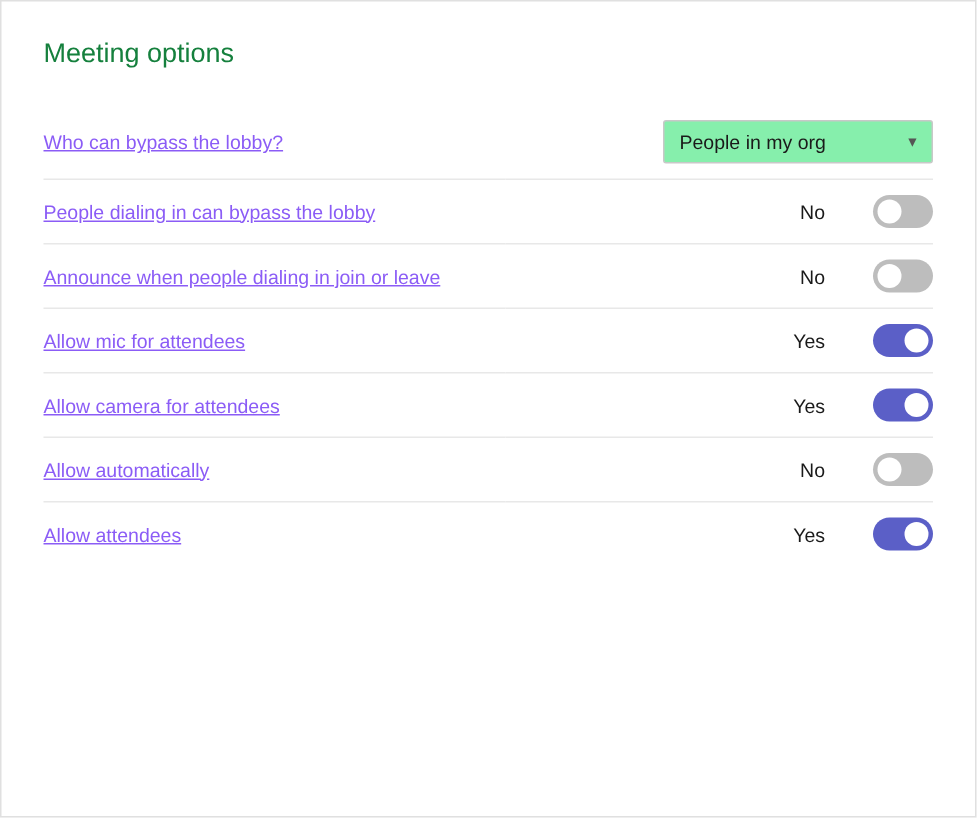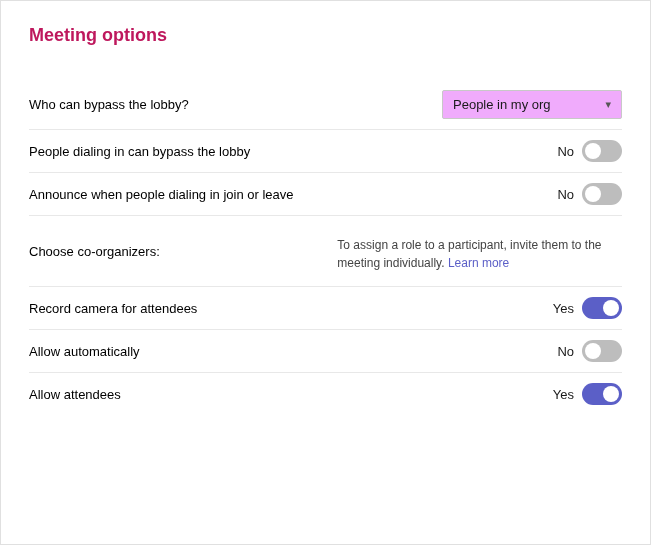--- a/index.html
+++ b/index.html
@@ -14,73 +14,75 @@
     .container {
       background: #ffffff;
       width: 651px;
       min-height: 545px;
       padding: 24px 28px 24px 28px;
       border: 1px solid #e0e0e0;
       position: relative;
     }
     .page-title {
       font-size: 18px;
-      font-weight: 700;
-      color: #be185d;
-      margin-bottom: 34px;
+      font-weight: 400;
+      color: #15803d;
+      margin-bottom: 24px;
     }
     .options-table {
       width: 100%;
       border-collapse: collapse;
     }
     .options-table tr {
       border-bottom: 1px solid #e8e8e8;
     }
     .options-table tr:last-child {
       border-bottom: none;
     }
     .label-cell {
       font-size: 13px;
-      color: #000000;
+      color: #8b5cf6;
       padding: 12px 0;
       width: 52%;
       vertical-align: middle;
       font-weight: 400;
+      text-decoration: underline;
     }
     .control-cell {
       padding: 10px 0;
       text-align: right;
       vertical-align: middle;
     }
     .dropdown {
       display: inline-flex;
       align-items: center;
       justify-content: space-between;
       border: 1px solid #c8c8c8;
-      background: #f0abfc;
+      background: #86efac;
       padding: 6px 10px;
       font-size: 13px;
       color: #1a1a1a;
       cursor: pointer;
       min-width: 180px;
       border-radius: 2px;
     }
     .dropdown-chevron {
       margin-left: 10px;
       font-size: 11px;
       color: #555;
     }
     .toggle-label {
       font-size: 13px;
       color: #1a1a1a;
       margin-right: 8px;
     }
     .toggle-wrap {
       display: inline-flex;
       align-items: center;
+      gap: 24px;
     }
     .toggle {
       position: relative;
       width: 40px;
       height: 22px;
       border-radius: 11px;
       cursor: pointer;
       display: inline-block;
     }
     .toggle.on {
@@ -146,27 +148,30 @@
         <tr>
           <td class="label-cell">Announce when people dialing in join or leave</td>
           <td class="control-cell"><span class="toggle-wrap">
               <span class="toggle-label">No</span>
               <div class="toggle off">
                 <div class="toggle-thumb"></div>
               </div>
             </span></td>
         </tr>
         <tr>
-          <td class="label-cell">Choose co-organizers:</td>
-          <td class="control-cell">
-            <div class="info-text">To assign a role to a participant, invite them to the meeting individually. <a href="#">Learn more</a></div>
-          </td>
+          <td class="label-cell">Allow mic for attendees</td>
+          <td class="control-cell"><span class="toggle-wrap">
+              <span class="toggle-label">Yes</span>
+              <div class="toggle on">
+                <div class="toggle-thumb"></div>
+              </div>
+            </span></td>
         </tr>
         <tr>
-          <td class="label-cell">Record camera for attendees</td>
+          <td class="label-cell">Allow camera for attendees</td>
           <td class="control-cell"><span class="toggle-wrap">
               <span class="toggle-label">Yes</span>
               <div class="toggle on">
                 <div class="toggle-thumb"></div>
               </div>
             </span></td>
         </tr>
         <tr>
           <td class="label-cell">Allow automatically</td>
           <td class="control-cell"><span class="toggle-wrap">

